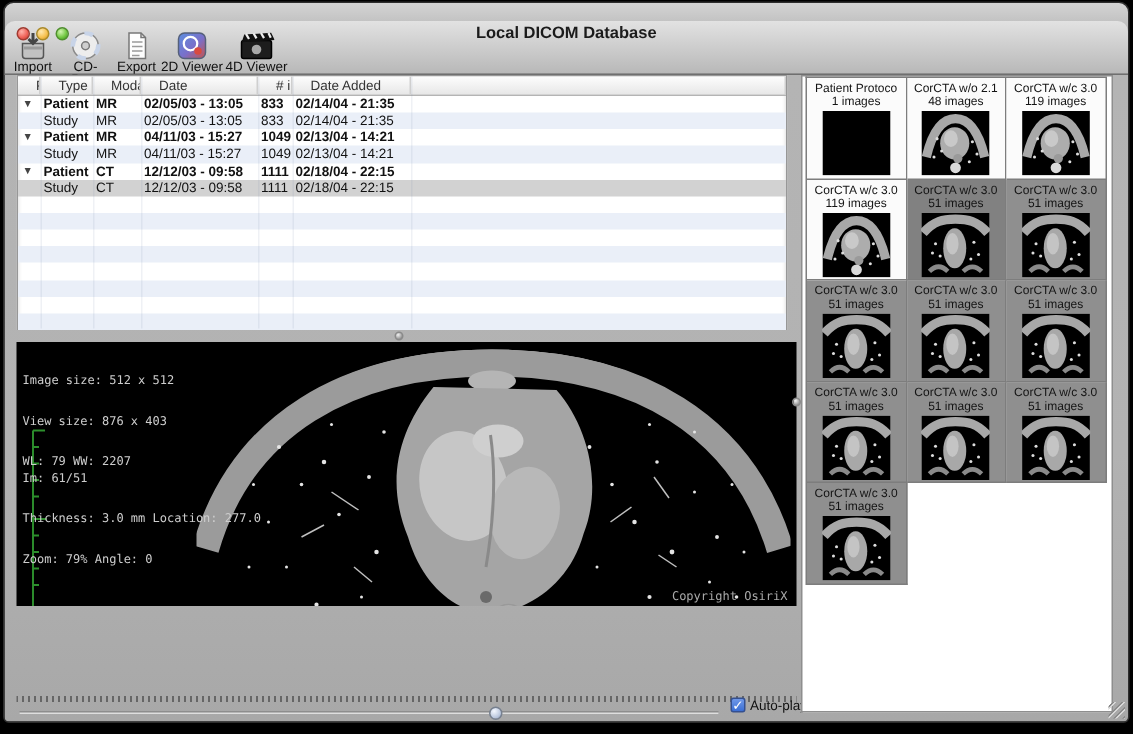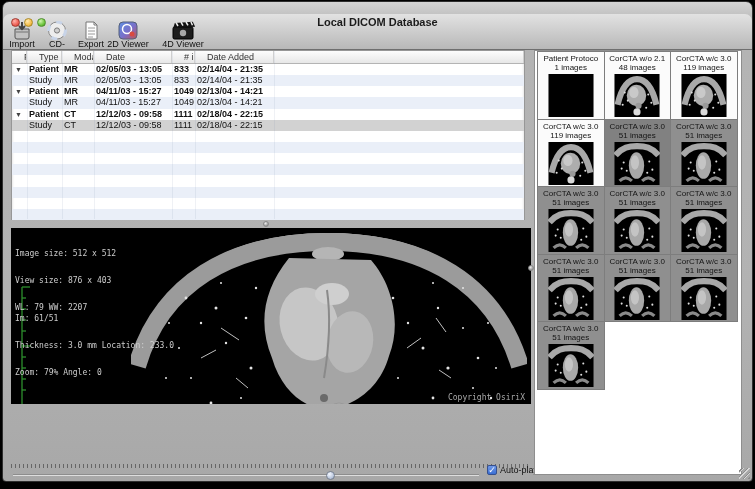--- a/index.html
+++ b/index.html
@@ -180,21 +180,21 @@
                 <stop offset="1" stop-color="#c8524a"></stop>
           </linearGradient>
             </defs>
           <rect x="2" y="1" width="18" height="17" rx="4" fill="url(#g2d)" stroke="#55607a"></rect>
           <circle cx="10" cy="8" r="4.5" fill="none" stroke="#fff" stroke-width="1.5"></circle>
           <circle cx="15" cy="13" r="2.5" fill="#d94a40"></circle>
         </svg>
       </span>
       <span class="tlabel">2D Viewer</span>
     </div>
-    <div class="titem" style="left:146px;width:44px;margin-left:12px;">
+    <div class="titem" style="left:146px;width:44px;">
       <span class="ticon">
         <svg width="24" height="19" viewBox="0 0 24 19">
           <rect x="2" y="6" width="20" height="12" rx="1.5" fill="#1d1d1d" stroke="#000"></rect>
           <path d="M2 6 L4 1 L22 1 L24 6 Z" transform="translate(0 .5) rotate(-4 12 4)" fill="#111"></path>
           <g stroke="#eee" stroke-width="1.5">
               <line x1="5" y1="1.6" x2="7" y2="5"></line>
               <line x1="10" y1="1.2" x2="12" y2="4.6"></line>
           <line x1="15" y1="1" x2="17" y2="4.4"></line>
               <line x1="20" y1="1" x2="21.5" y2="4.2"></line>
             </g>
@@ -449,21 +449,21 @@
         <line x1="3" y1="104" x2="7" y2="104"></line>
       </g>
     </svg>
     <div class="ovl tl2">
       <div>Image size: 512 x 512</div>
       <div>View size: 876 x 403</div>
       <div>WL: 79 WW: 2207</div>
     </div>
     <div class="ovl bl">
       <div>Im: 61/51</div>
-      <div>Thickness: 3.0 mm Location: 233.0</div>
+      <div>Thickness: 3.0 mm Location: 277.0</div>
       <div>Zoom: 79% Angle: 0</div>
     </div>
     <div class="ovl br">Copyright OsiriX</div>
   </div>
 
   <div class="tickstrip"></div>
   <div class="slider">
     <div class="groove"></div>
     <div class="thumbk" style="left: calc(68% - 4px);"></div>
   </div>

